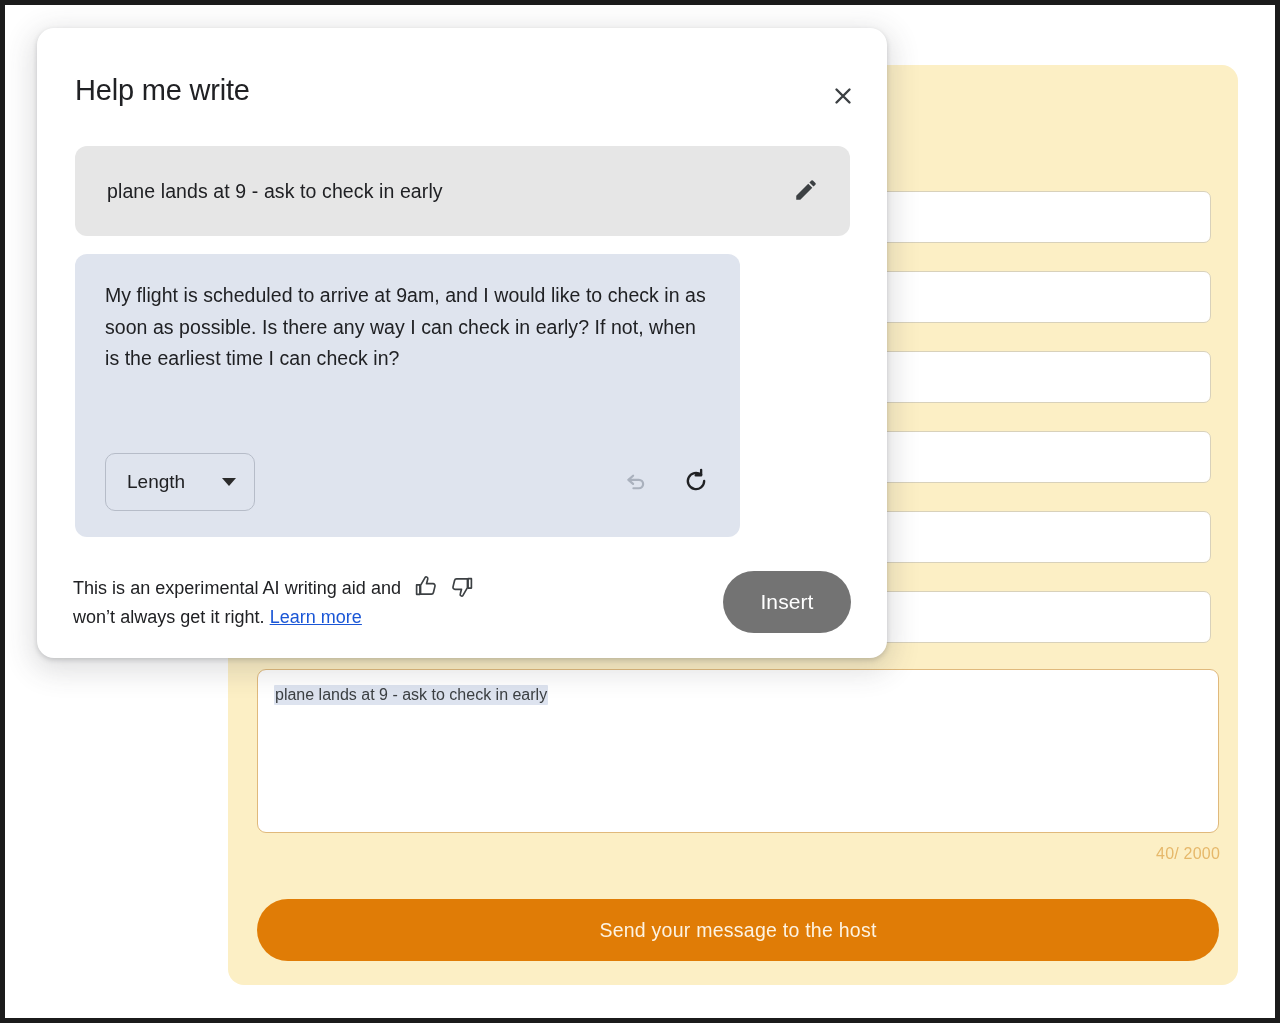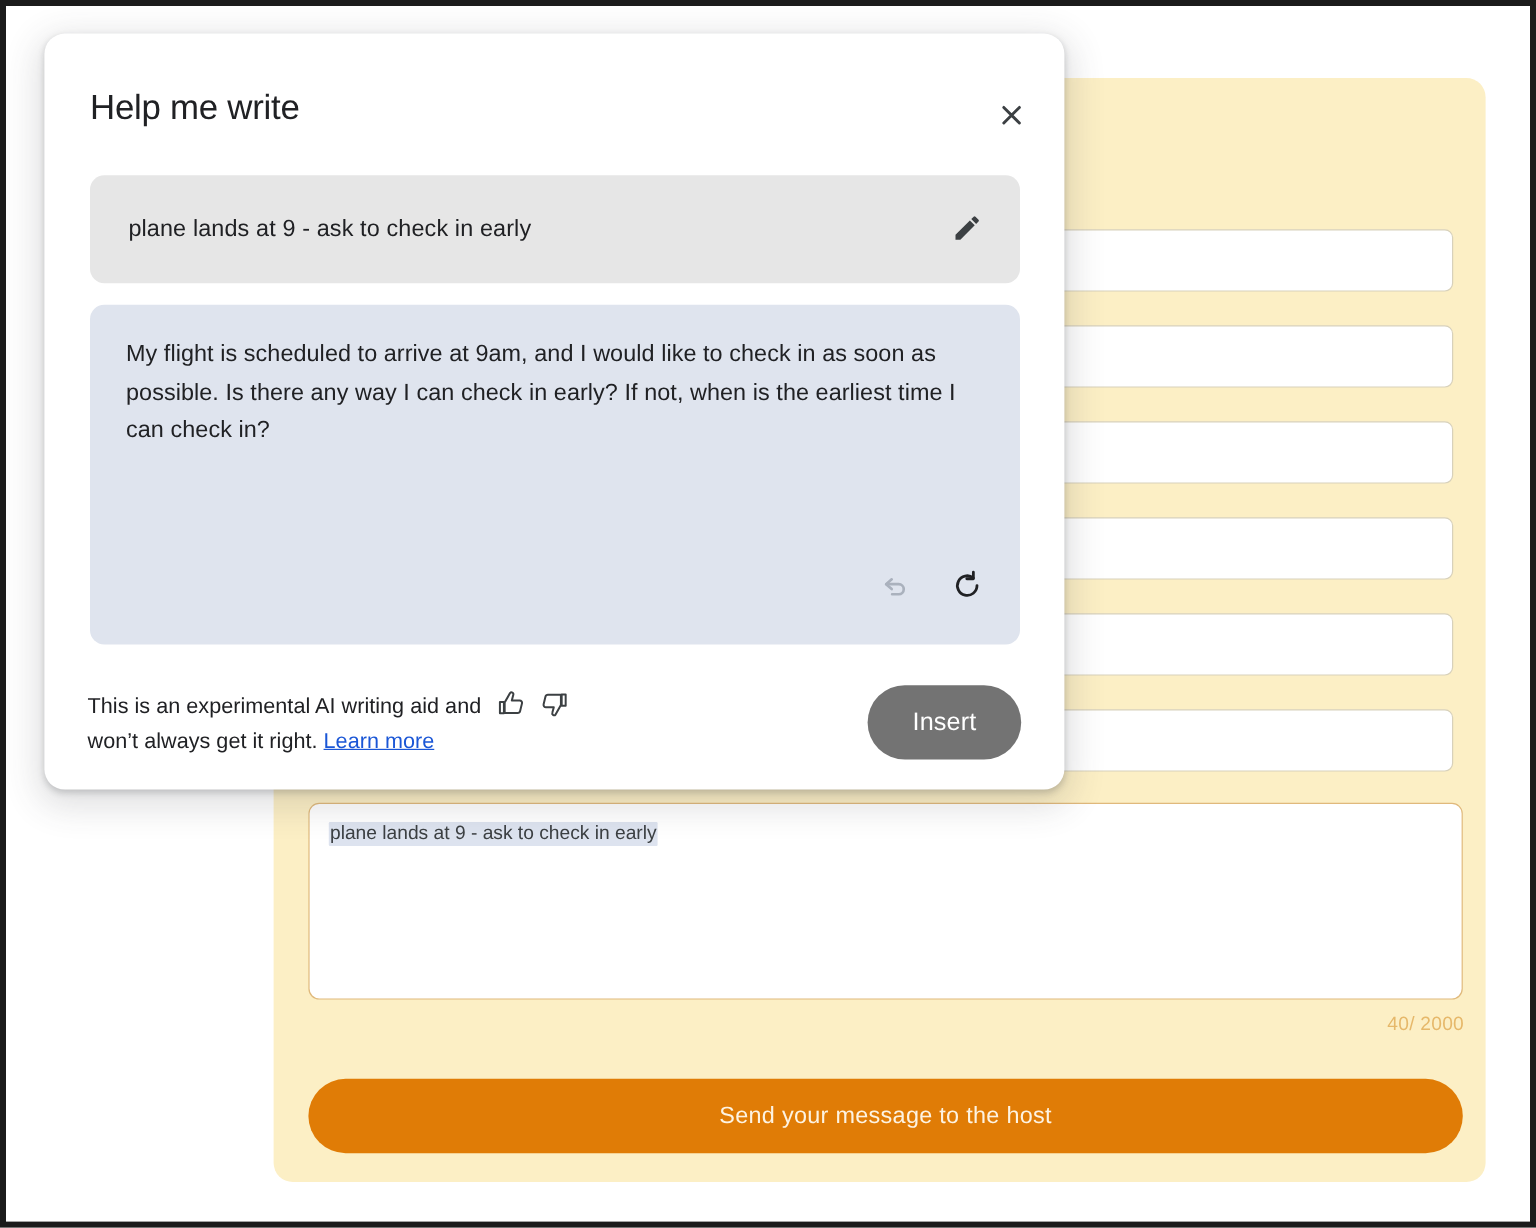--- a/index.html
+++ b/index.html
@@ -161,21 +161,21 @@
     display: flex;
     align-items: center;
     justify-content: center;
     border-radius: 50%;
   }
 
   
   #response-panel {
     position: absolute;
     left: 38px; top: 226px;
-    width: 775px; height: 283px;
+    width: 665px; height: 283px;
     background: #dfe4ee;
     border-radius: 12px;
     padding: 26px 30px 0 30px;
   }
   #response-text {
     font-size: 19.5px;
     line-height: 1.62;
     color: #202124;
     letter-spacing: 0.05px;
     margin: 0;
@@ -328,20 +328,24 @@
                      l-1.83 1.83 3.75 3.75 1.83-1.83 Z" fill="#3c4043"></path>
           </svg>
         </span>
       </button>
     </div>
 
     <div id="response-panel">
       <p id="response-text">My flight is scheduled to arrive at 9am, and I would like to check in as soon as possible. Is there any way I can check in early? If not, when is the earliest time I can check in?</p>
 
       <div id="response-controls">
+        <button class="chip">
+          <span>Length</span>
+          <span class="caret"></span>
+        </button>
 
         <span class="spacer"></span>
 
         <button class="icon-btn">
           <span>
             <svg width="28" height="28" viewBox="0 0 24 24" aria-hidden="true">
               <path d="M9.5 7.5 L5.5 11 L9.5 14.5" stroke="#aab1bd" stroke-width="1.9" fill="none" stroke-linecap="round" stroke-linejoin="round"></path>
               <path d="M5.8 11 H14.5 a3.6 3.6 0 0 1 0 7.2 H9.8" stroke="#aab1bd" stroke-width="1.9" fill="none" stroke-linecap="round" stroke-linejoin="round"></path>
             </svg>
           </span>

